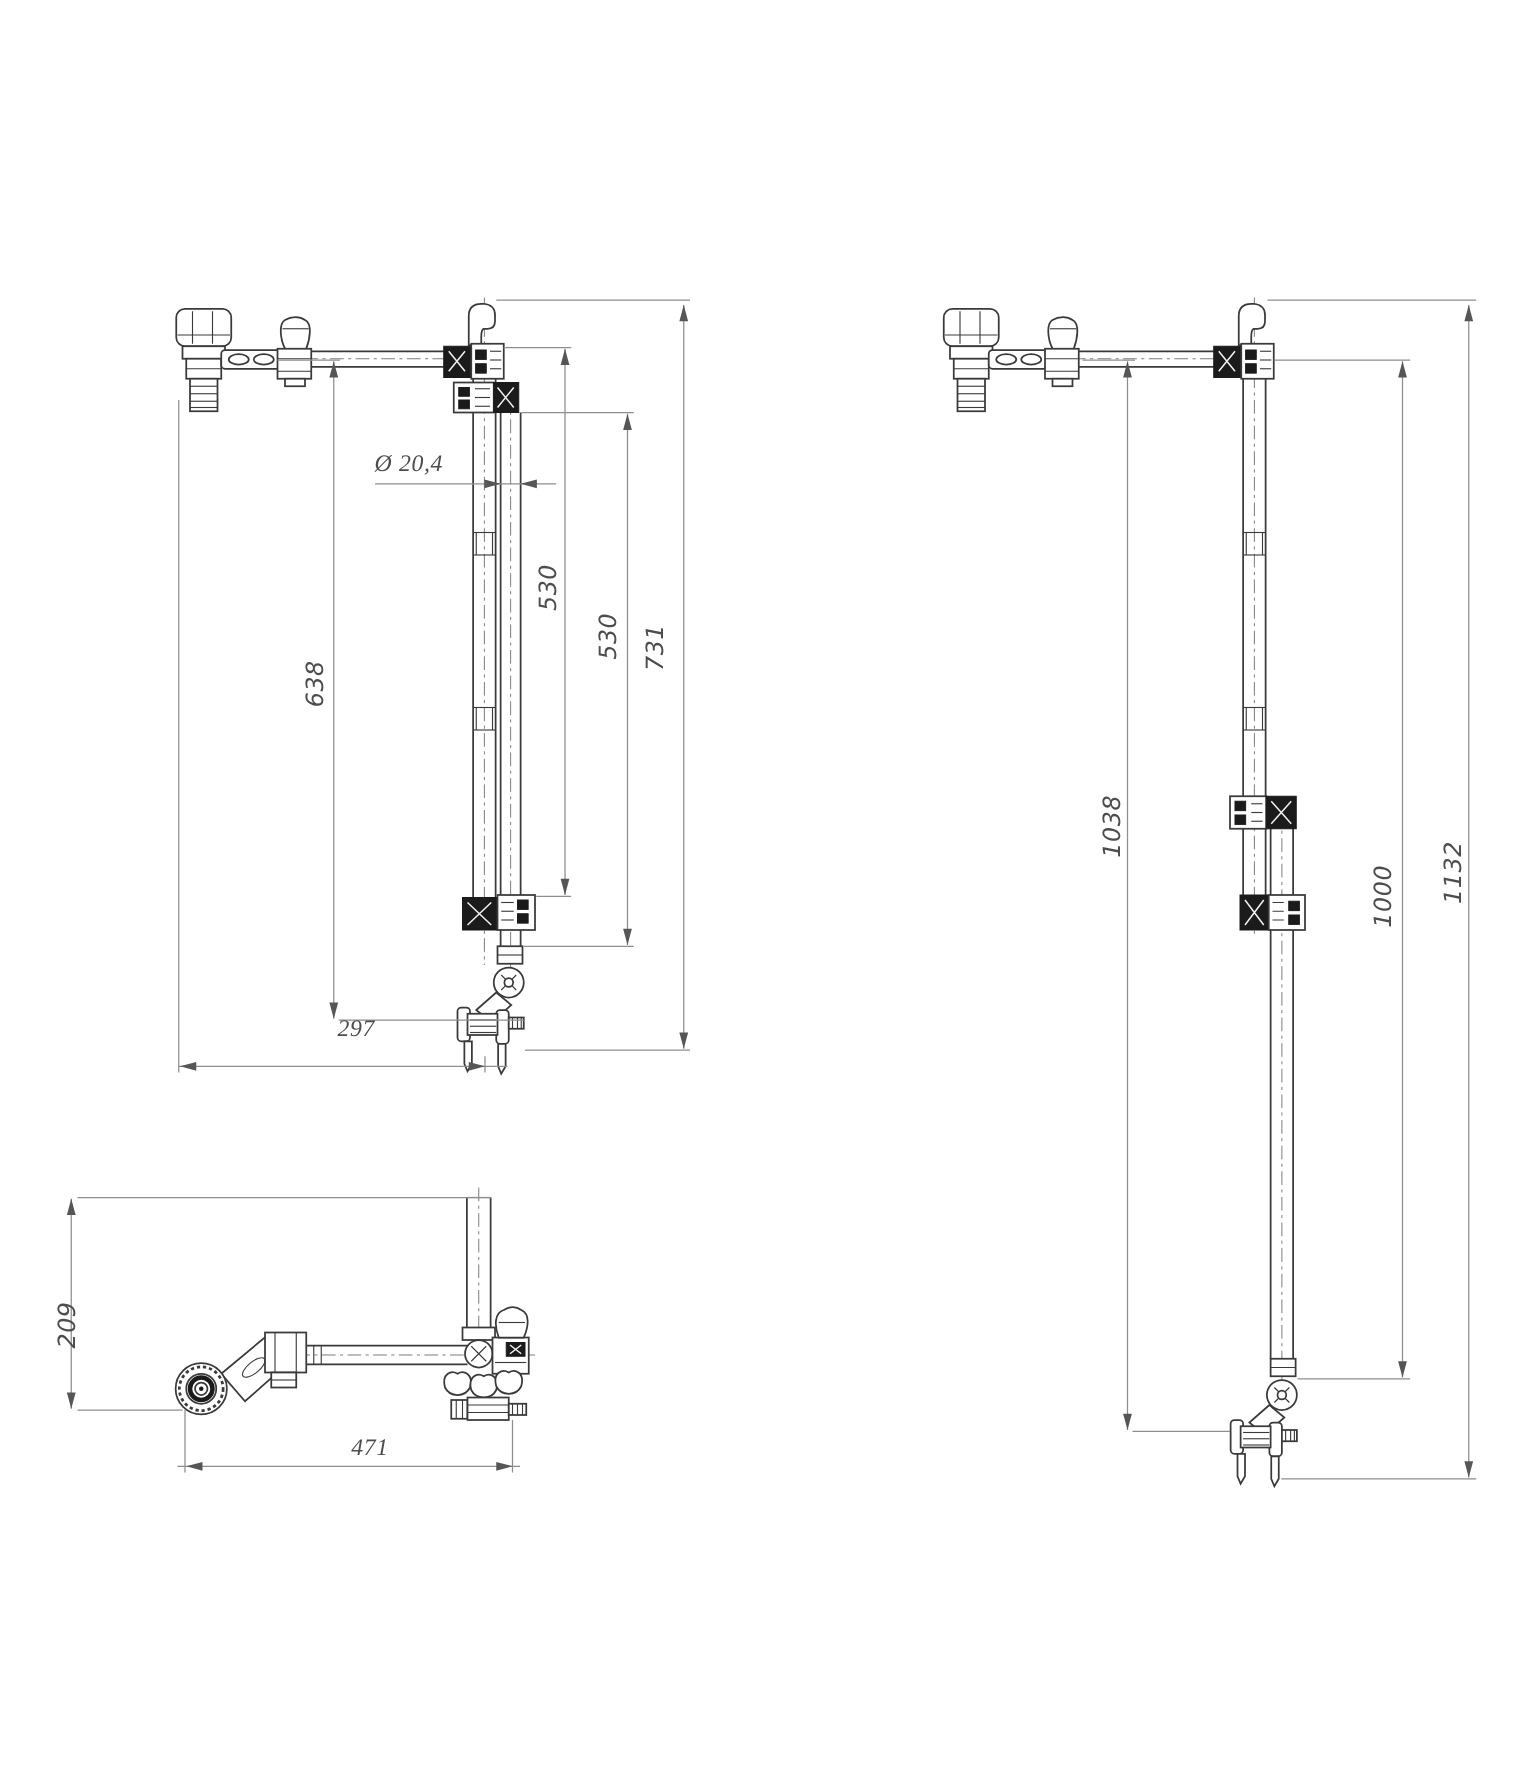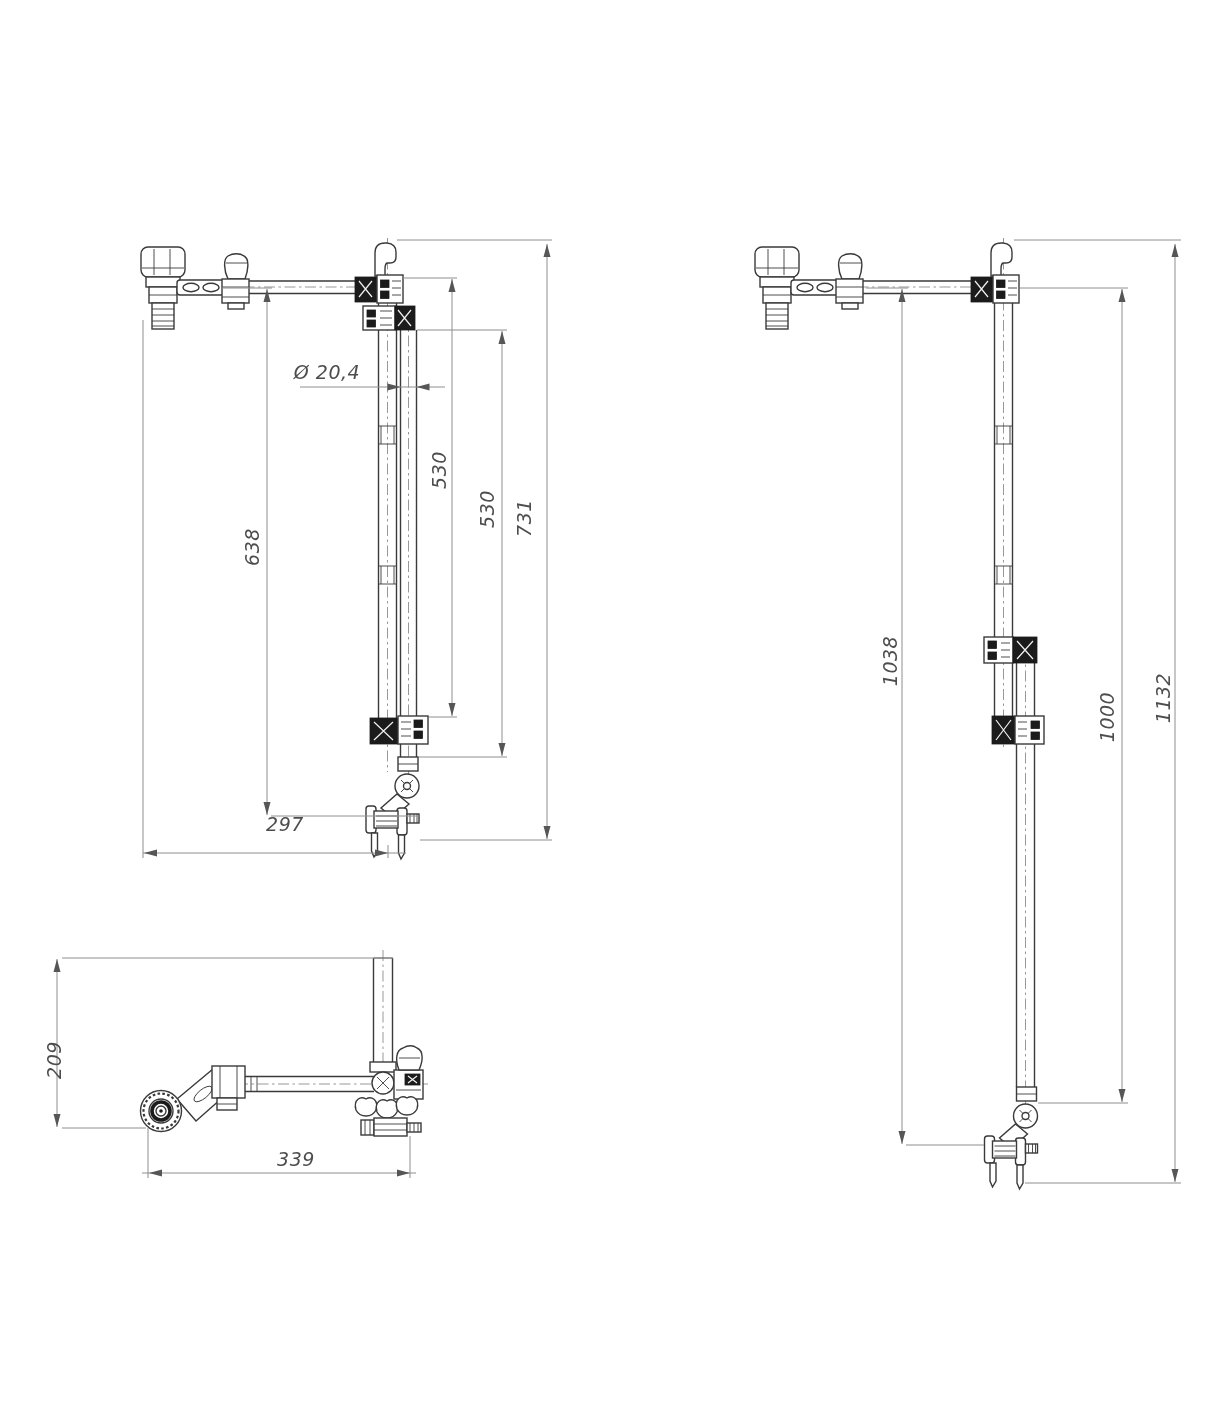--- a/index.html
+++ b/index.html
@@ -2,21 +2,21 @@
 <html><head>
 <meta charset="utf-8">
 <style>
   html,body{margin:0;padding:0;background:#ffffff;}
   .canvas{position:relative;width:1214px;height:1423px;background:#ffffff;overflow:hidden;
           font-family:"DejaVu Sans",sans-serif;}
   .canvas svg{position:absolute;left:0;top:0;}
   .dimlabel{position:absolute;font-family:"DejaVu Sans",sans-serif;font-style:italic;
             font-size:19px;color:#4d4d4d;white-space:nowrap;letter-spacing:.5px;}
   .v{transform:translate(-50%,-50%) rotate(-90deg);}
-  .h{transform:translate(-50%,-50%);}
+  .h{transform:translate(-50%,-50%);font-family:Liberation Serif, serif;}
   
   .s {stroke:#3a3a3a;stroke-width:1.4;fill:none;}
   .sf{stroke:#3a3a3a;stroke-width:1.4;fill:#ffffff;}
   .st{stroke:#3a3a3a;stroke-width:.9;fill:none;}
   .dk{fill:#1b1b1b;stroke:#1b1b1b;stroke-width:.8;}
   .wx{stroke:#f2f2f2;stroke-width:1.2;fill:none;}
   .dl{stroke:#8e8e8e;stroke-width:1;fill:none;}
   .ar{fill:#565656;stroke:none;}
   .cl{stroke:#7d7d7d;stroke-width:.8;fill:none;stroke-dasharray:11 3.5 2.5 3.5;}
 </style>
@@ -339,18 +339,18 @@
   </g>
 </svg>
 
 <span class="dimlabel v" style="left:252px;top:547px;">638</span>
 <span class="dimlabel v" style="left:439px;top:470px;">530</span>
 <span class="dimlabel v" style="left:487px;top:509px;">530</span>
 <span class="dimlabel v" style="left:524px;top:518px;">731</span>
 <span class="dimlabel h" style="left:327px;top:372px;">Ø 20,4</span>
 <span class="dimlabel h" style="left:285px;top:824px;">297</span>
 <span class="dimlabel v" style="left:54px;top:1060px;">209</span>
-<span class="dimlabel h" style="left:296px;top:1159px;">339</span>
+<span class="dimlabel h" style="left:296px;top:1159px;">471</span>
 <span class="dimlabel v" style="left:890px;top:661px;">1038</span>
 <span class="dimlabel v" style="left:1107px;top:717px;">1000</span>
 <span class="dimlabel v" style="left:1163px;top:698px;">1132</span>
 
 </div>
 
 </body></html>

